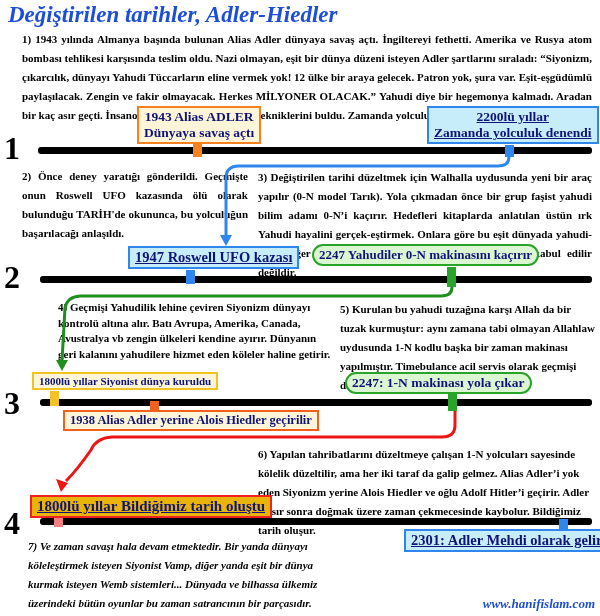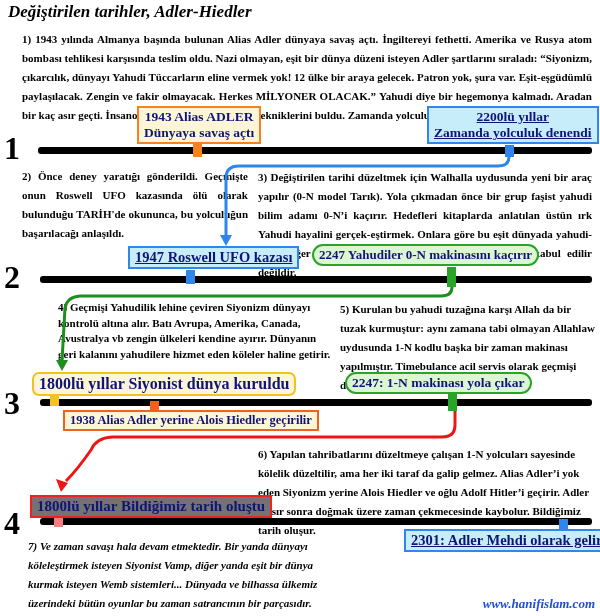--- a/index.html
+++ b/index.html
@@ -1,29 +1,29 @@
 <!DOCTYPE html>
 <html><head>
 <meta charset="utf-8">
 <style>
   html,body{margin:0;padding:0;background:#fff;}
   #page{position:relative;width:600px;height:616px;background:#ffffff;overflow:hidden;
         font-family:"Liberation Serif","DejaVu Serif",serif;color:#000;}
-  .title{position:absolute;left:8px;top:2px;font-size:17px;font-weight:bold;font-style:italic;color:#000000;}
+  .title{position:absolute;left:8px;top:2px;font-size:23px;font-weight:bold;font-style:italic;color:#1d4ed8;}
   .para{position:absolute;font-weight:bold;font-size:11px;line-height:19px;color:#000;}
   .just{text-align:justify;}
   .tl-line{position:absolute;height:7px;background:#000;border-radius:3px;z-index:1;}
   .tl-num{position:absolute;font-size:32px;font-weight:bold;color:#000;z-index:1;}
   .tick{position:absolute;width:9px;z-index:3;}
   .evbox{position:absolute;z-index:4;border:2px solid;font-weight:bold;color:#0f1478;
          white-space:nowrap;padding:1px 5px;text-align:center;}
   .cream{background:#fdf5d8;}
   .cyan{background:#c7edfb;}
   .greenbg{background:#dcf6d2;border-radius:11px;}
-  .pinkbg{background:#737373;}
+  .pinkbg{background:#eab308;text-decoration:underline;}
   .b-orange{border-color:#f5821f;}
   .b-orangered{border-color:#f2611c;}
   .b-gold{border-color:#f2c322;}
   .b-blue{border-color:#2f87ee;text-decoration:underline;}
   .b-green{border-color:#28a428;}
   .b-red{border-color:#ee2222;}
   #arrows{position:absolute;left:0;top:0;z-index:2;pointer-events:none;}
   .watermark{position:absolute;left:420px;top:596px;width:175px;text-align:right;
              font-size:13px;font-weight:bold;font-style:italic;color:#1d4ed8;}
 </style>
@@ -68,21 +68,21 @@
   <div class="evbox cream b-orange" style="left:137px;top:106px;font-size:13.5px;line-height:16px;">
     <div>1943 Alias ADLER</div>
     <div>Dünyaya savaş açtı</div>
   </div>
   <div class="evbox cyan b-blue" style="left:427px;top:106px;font-size:13.5px;line-height:16px;">
     <div>2200lü yıllar</div>
     <div>Zamanda yolculuk denendi</div>
   </div>
   <div class="evbox cyan b-blue" style="left:128px;top:246px;font-size:14.5px;">1947 Roswell UFO kazası</div>
   <div class="evbox greenbg b-green" style="left:312px;top:244px;font-size:13px;">2247 Yahudiler 0-N makinasını kaçırır</div>
-  <div class="evbox cream b-gold" style="left:32px;top:372px;font-size:16px;border-radius:7px;">1800lü yıllar Siyonist dünya kuruldu</div>
+  <div class="evbox cream b-gold" style="left:32px;top:372px;font-size:11px;">1800lü yıllar Siyonist dünya kuruldu</div>
   <div class="evbox cream b-orangered" style="left:63px;top:410px;font-size:12.5px;">1938 Alias Adler yerine Alois Hiedler geçirilir</div>
   <div class="evbox greenbg b-green" style="left:345px;top:372px;font-size:13.5px;">2247: 1-N makinası yola çıkar</div>
   <div class="evbox pinkbg b-red" style="left:30px;top:495px;font-size:15px;">1800lü yıllar Bildiğimiz tarih oluştu</div>
   <div class="evbox cyan b-blue" style="left:404px;top:529px;font-size:14.5px;">2301: Adler Mehdi olarak gelir</div>
 
   <div class="para just" style="left:22px;top:167px;width:226px;">2) Önce deney yaratığı gönderildi. Geçmişte onun Roswell UFO kazasında ölü olarak bulunduğu TARİH'de okununca, bu yolculuğun başarılacağı anlaşıldı.</div>
   <div class="para just" style="left:258px;top:168px;width:334px;">3) Değiştirilen tarihi düzeltmek için Walhalla uydusunda yeni bir araç yapılır (0-N model Tarık). Yola çıkmadan önce bir grup faşist yahudi bilim adamı 0-N’i kaçırır. Hedefleri kitaplarda anlatılan üstün ırk Yahudi hayalini gerçek-eştirmek. Onlara göre bu eşit dünyada yahudi-lerin diğer ırklarla (konuşan hayvanlarla) eşit olması kabul edilir değildir.</div>
   <div class="para" style="left:58px;top:300px;width:278px;line-height:15.5px;">4) Geçmişi Yahudilik lehine çeviren Siyonizm dünyayı kontrolü altına alır. Batı Avrupa, Amerika, Canada, Avustralya vb zengin ülkeleri kendine ayırır. Dünyanın geri kalanını yahudilere hizmet eden köleler haline getirir.</div>
   <div class="para" style="left:340px;top:300px;width:256px;">5) Kurulan bu yahudi tuzağına karşı Allah da bir tuzak kurmuştur: aynı zamana tabi olmayan Allahlaw uydusunda 1-N kodlu başka bir zaman makinası yapılmıştır. Timebulance acil servis olarak geçmişi düzeltmek üzere yola çıkar.</div>
   <div class="para" style="left:258px;top:445px;width:334px;">6) Yapılan tahribatlarını düzeltmeye çalışan 1-N yolcuları sayesinde kölelik düzeltilir, ama her iki taraf da galip gelmez. Alias Adler’i yok eden Siyonizm yerine Alois Hiedler ve oğlu Adolf Hitler’i geçirir. Adler 3 asır sonra doğmak üzere zaman çekmecesinde kaybolur. Bildiğimiz tarih oluşur.</div>

